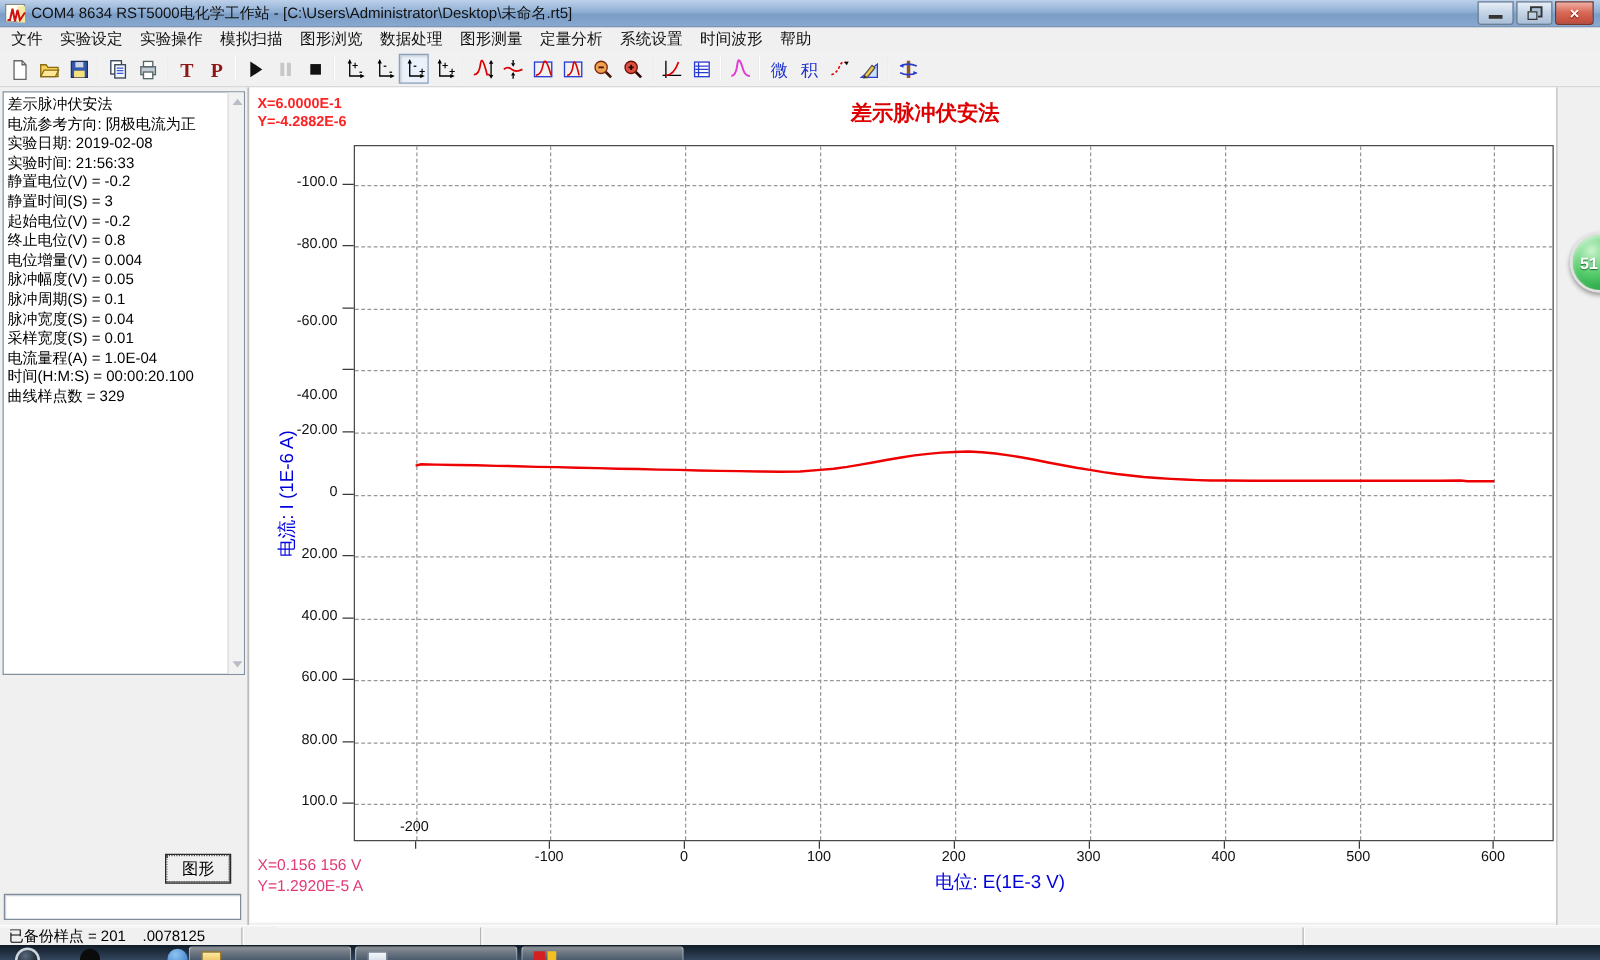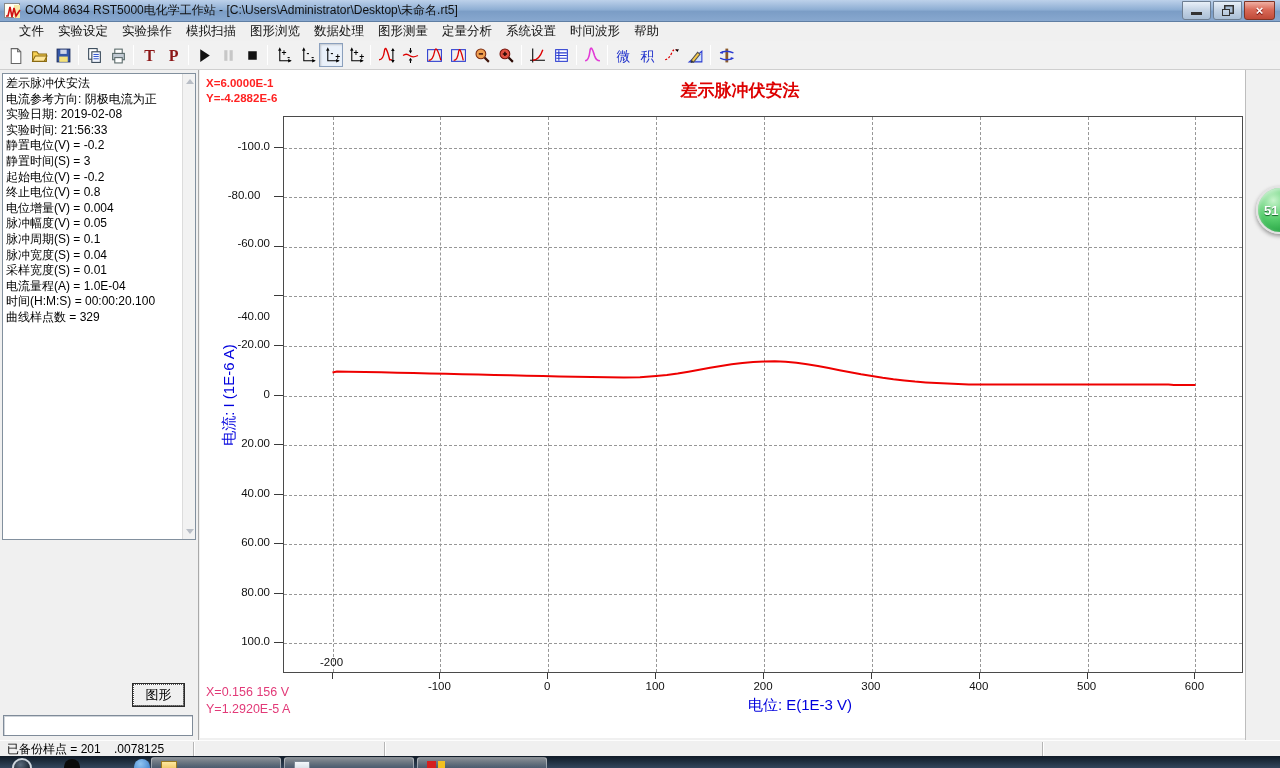--- a/index.html
+++ b/index.html
@@ -22,21 +22,21 @@
   .winbtn.close { width:31px; background:linear-gradient(#f0b0a4,#d96a58 45%,#c04a38);
     border-color:#7e3527; }
   .glyph-min { width:11px; height:3px; background:#333; margin-top:6px; }
   .glyph-restore { width:8px; height:7px; border:1.5px solid #333; background:transparent;
     box-shadow:3px -3px 0 -0.5px #aabfd6, 3px -3px 0 1px #333; margin:3px 3px 0 0; }
   .glyph-close { color:#fff; font-weight:bold; font-size:13px; line-height:13px;
     text-shadow:0 1px 1px #600; }
 
   
   .menubar { position:absolute; left:0; top:22px; width:100%; height:19px; background:#f0f0f0;
-    display:flex; align-items:center; padding-left:12px; }
+    display:flex; align-items:center; padding-left:2px; }
   .menu-item { font-size:12.5px; color:#111; padding:2px 7px; cursor:default; }
 
   
   .toolbar { position:absolute; left:0; top:41px; width:100%; height:29px; background:#f1f1f1;
     border-bottom:1px solid #cfcfcf; display:flex; align-items:center; padding-left:3px; }
   .tbtn { width:24px; height:24px; display:flex; align-items:center; justify-content:center;
     border:1px solid transparent; }
   .tbtn svg { width:17px; height:17px; }
   .tbtn.pressed { border:1px solid #8ba0bd; background:#eaf1fa; box-shadow:inset 1px 1px 2px rgba(0,0,0,.18); }
   .tbtn.disabled { opacity:.5; filter:grayscale(1); }
@@ -418,23 +418,23 @@
         </div>
       <div class="ylabel" style="color: rgb(0, 0, 221);">电流: I (1E-6 A)</div>
       <div class="xlabel" style="color: rgb(0, 0, 221);">电位: E(1E-3 V)</div>
       <div class="cursor-bottom" style="color: rgb(226, 58, 120);">
         <div>X=0.156 156 V</div>
         <div>Y=1.2920E-5 A</div>
       </div>
     <div class="ytickmark" style="left: 74px; top: 76.9444px;"></div>
         <div class="yticklabel" style="left: 18px; top: 69.9444px;">-100.0</div>
         <div class="ytickmark" style="left: 74px; top: 126.456px;"></div>
-        <div class="yticklabel" style="left: 18px; top: 119.456px; text-align: center;">-80.00</div>
+        <div class="yticklabel" style="left: 18px; top: 119.456px;">-80.00</div>
         <div class="ytickmark" style="left: 74px; top: 175.967px;"></div>
-        <div class="yticklabel" style="left: 18px; top: 167px;">-60.00</div>
+        <div class="yticklabel" style="left: 18px; top: 181px;">-60.00</div>
         <div class="ytickmark" style="left: 74px; top: 225.478px;"></div>
         <div class="yticklabel" style="left: 18px; top: 218.478px; margin-top: 22px;">-40.00</div>
         <div class="ytickmark" style="left: 74px; top: 274.989px;"></div>
         <div class="yticklabel" style="left: 18px; top: 267.989px;">-20.00</div>
         <div class="ytickmark" style="left: 74px; top: 324.5px;"></div>
         <div class="yticklabel" style="left: 18px; top: 317.5px;">0</div>
         <div class="ytickmark" style="left: 74px; top: 374.011px;"></div>
         <div class="yticklabel" style="left: 18px; top: 367.011px;">20.00</div>
         <div class="ytickmark" style="left: 74px; top: 423.522px;"></div>
         <div class="yticklabel" style="left: 18px; top: 416.522px;">40.00</div>

